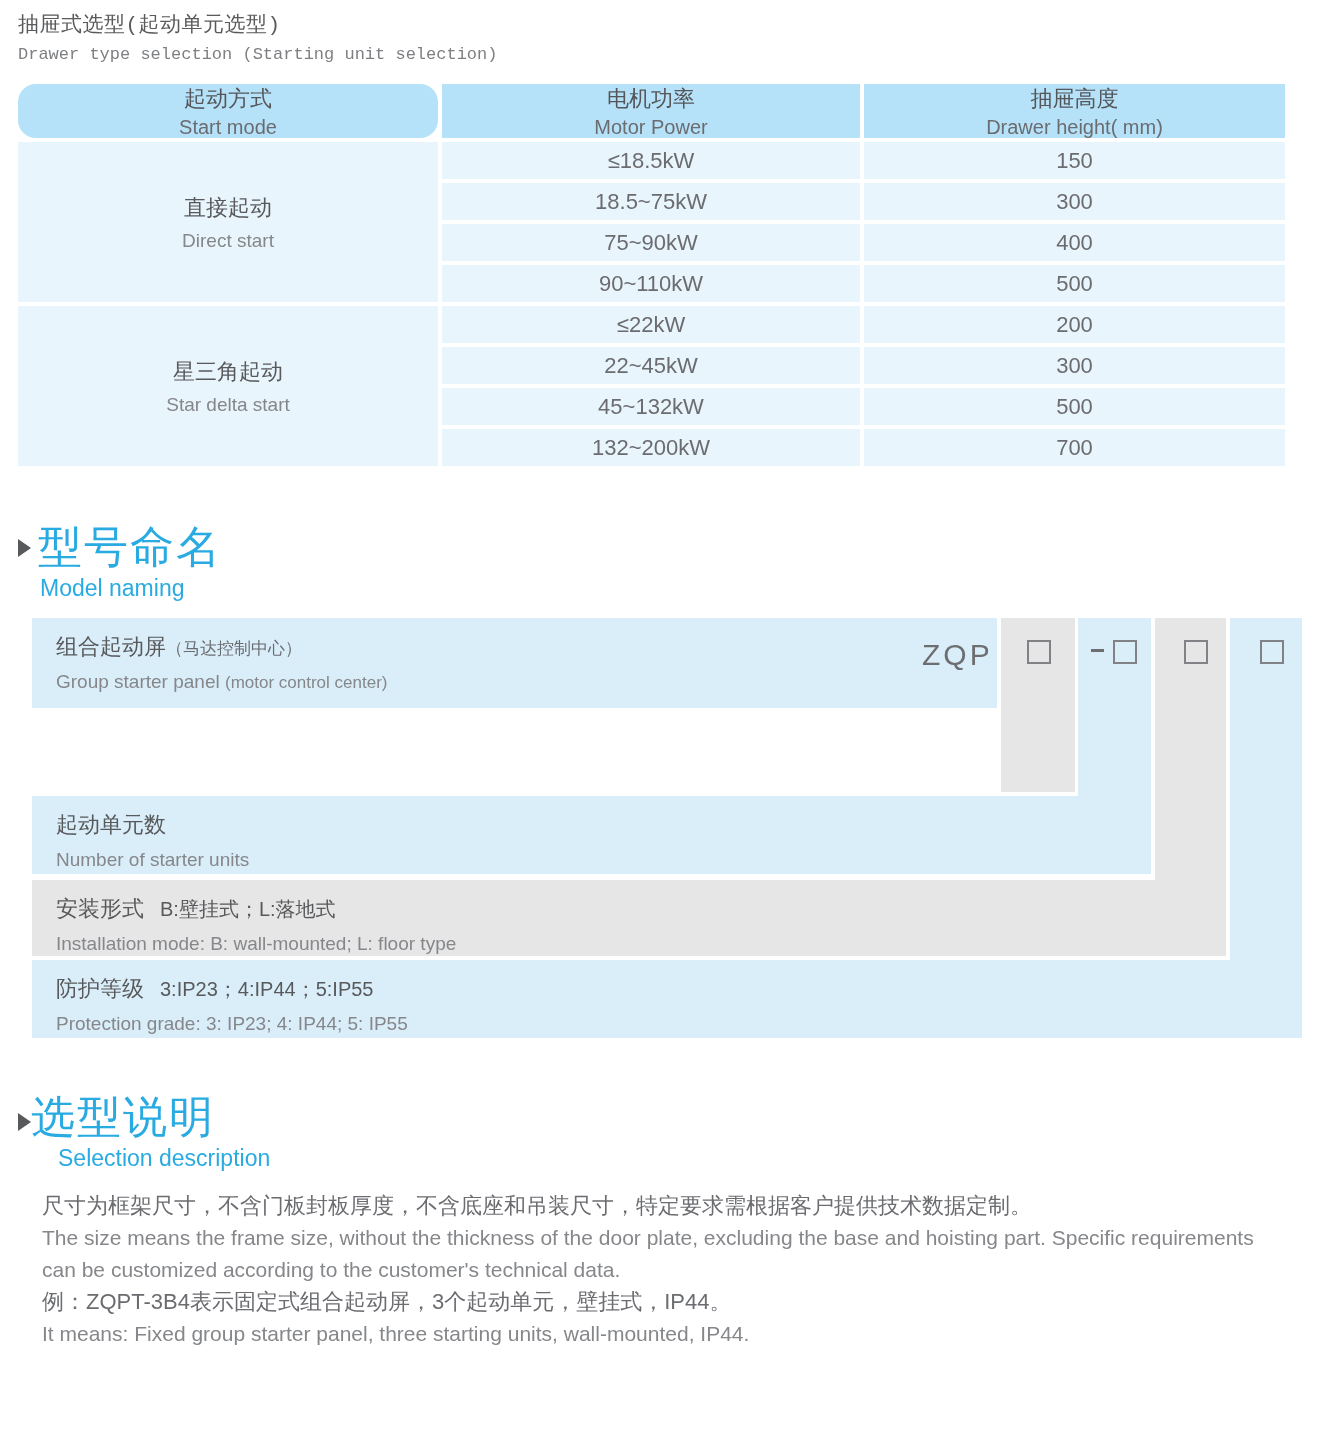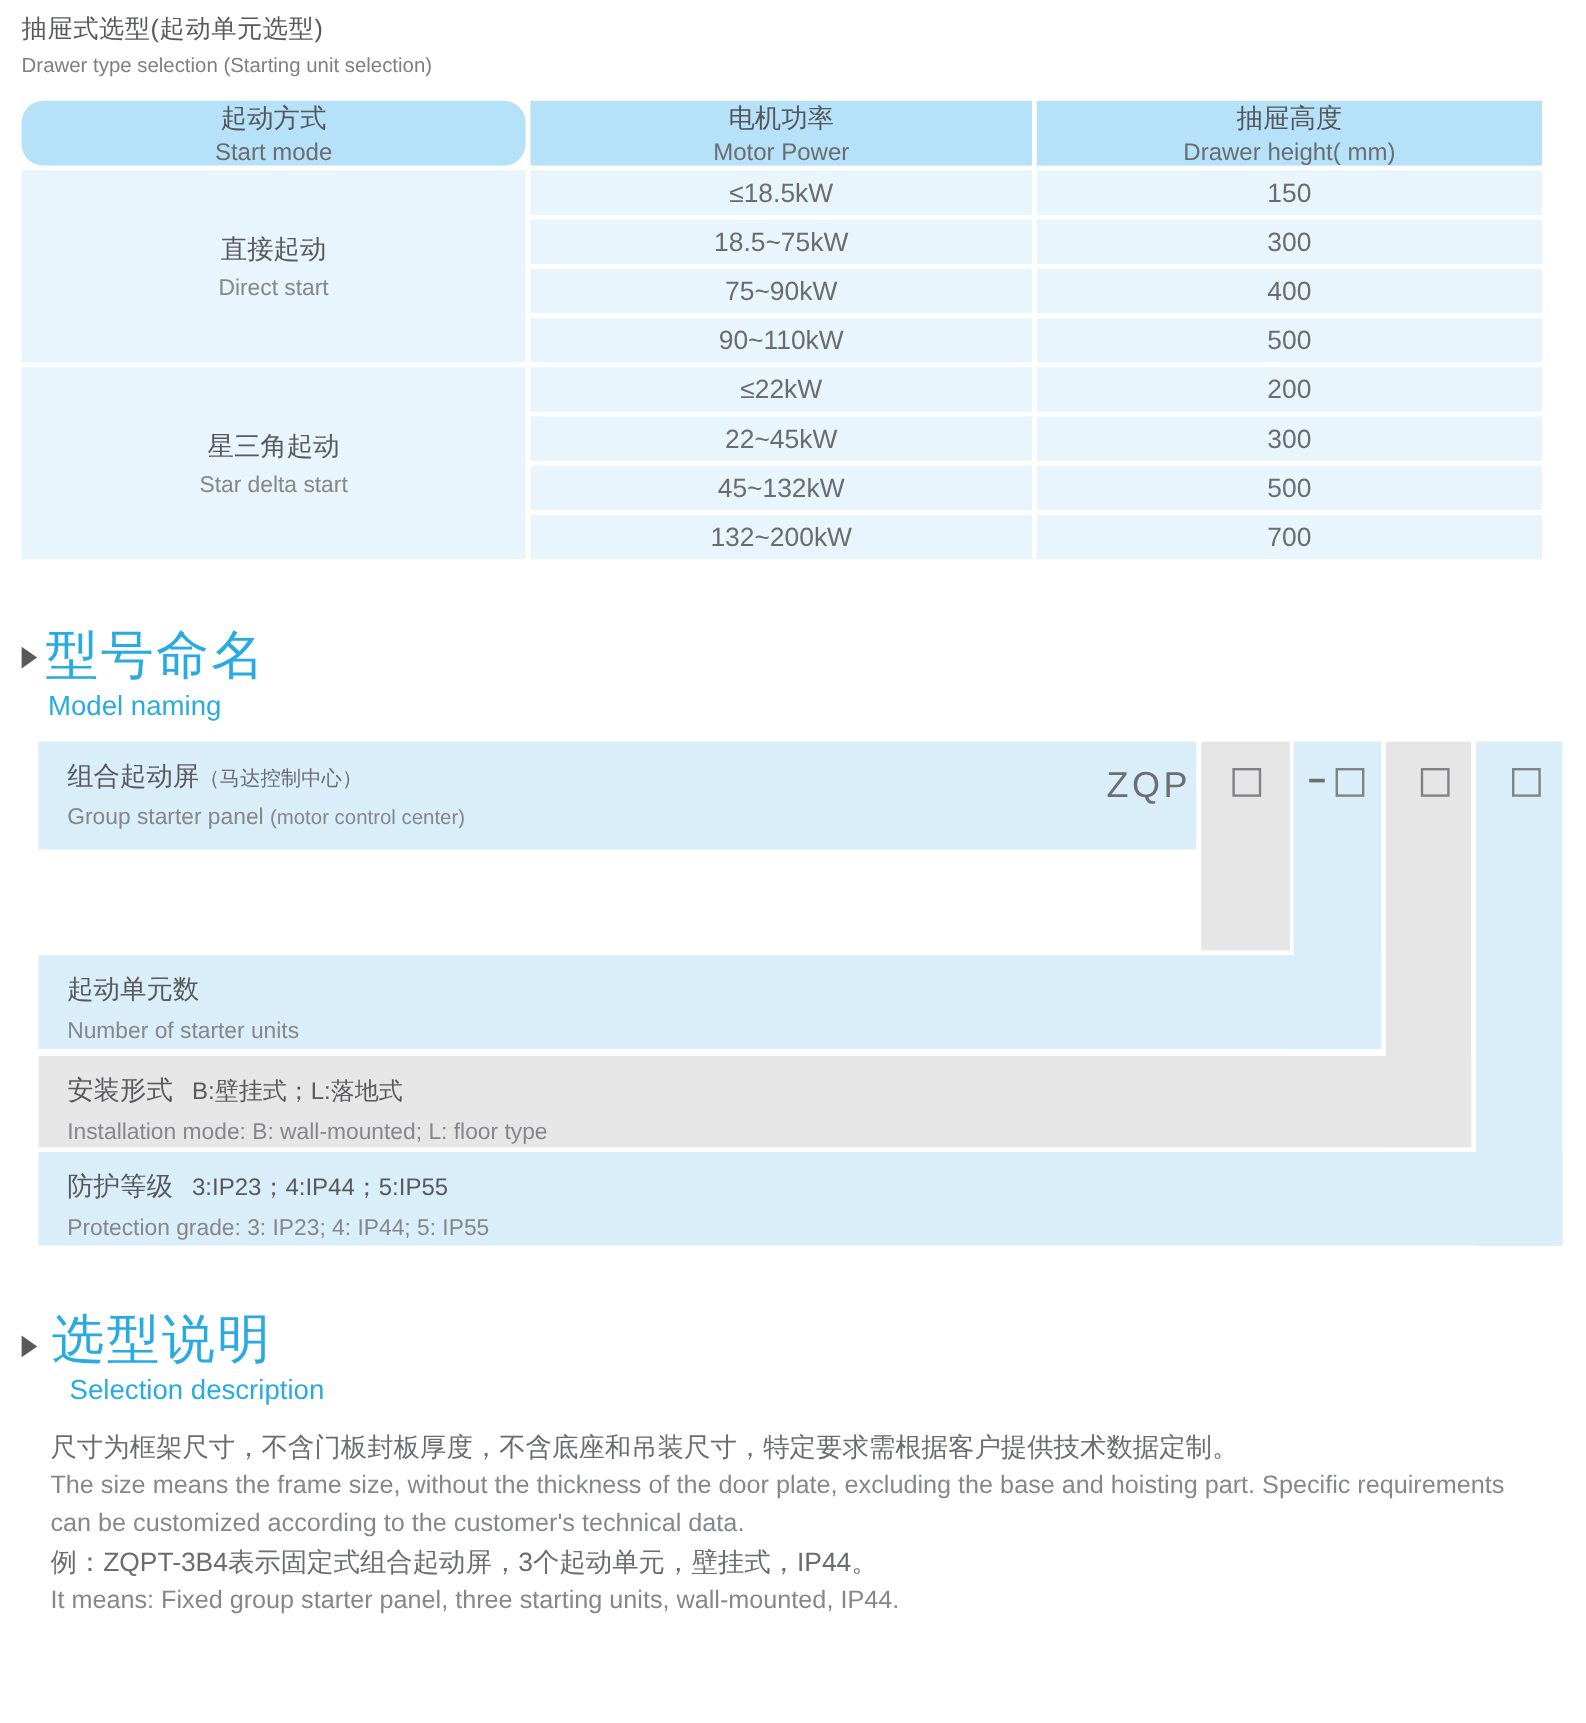--- a/index.html
+++ b/index.html
@@ -1,21 +1,21 @@
 <!DOCTYPE html>
 <html><head>
 <meta charset="utf-8">
 <style>
   html,body{margin:0;padding:0;background:#fff;}
   .page{
     position:relative;width:1322px;height:1436px;background:#ffffff;overflow:hidden;
     font-family:"Liberation Sans","DejaVu Sans",sans-serif;color:#58595b;
   }
   
-  .doc-title{position:absolute;left:18px;top:10px;}
+  .doc-title{position:absolute;left:18px;top:10px;font-family:Liberation Mono, monospace;}
   .doc-title .t-zh{font-size:21px;color:#595a5c;letter-spacing:.5px;}
   .doc-title .t-en{font-size:17px;color:#7d7f82;margin-top:7px;}
 
   
   .spec-table{
     position:absolute;left:18px;top:84px;
     display:grid;grid-template-columns:420px 418px 421px;
     grid-template-rows:54px repeat(8,37px);gap:4px;
   }
   .cell{display:flex;flex-direction:column;align-items:center;justify-content:center;text-align:center;}
@@ -179,21 +179,21 @@
     <div class="code-prefix">ZQP</div>
     <div class="code-box" style="left:995px;"></div>
     <span class="code-dash"></span>
     <div class="code-box" style="left:1081px;"></div>
     <div class="code-box" style="left:1152px;"></div>
     <div class="code-box" style="left:1228px;"></div>
   </div>
 
   <div class="section-head" style="left:18px;top:1092px;">
     <span class="tri" style="top:21px;"></span>
-    <div class="h-zh" style="margin-left:25px;">选型说明</div>
+    <div class="h-zh" style="margin-left:13px;">选型说明</div>
     <div class="h-en" style="margin-left:40px;">Selection description</div>
   </div>
 
   <div class="body-text">
     <p class="p-zh">尺寸为框架尺寸，不含门板封板厚度，不含底座和吊装尺寸，特定要求需根据客户提供技术数据定制。</p>
     <p class="p-en">The size means the frame size, without the thickness of the door plate, excluding the base and hoisting part. Specific requirements can be customized according to the customer's technical data.</p>
     <p class="p-zh">例：ZQPT-3B4表示固定式组合起动屏，3个起动单元，壁挂式，IP44。</p>
     <p class="p-en">It means: Fixed group starter panel, three starting units, wall-mounted, IP44.</p>
   </div>
 

